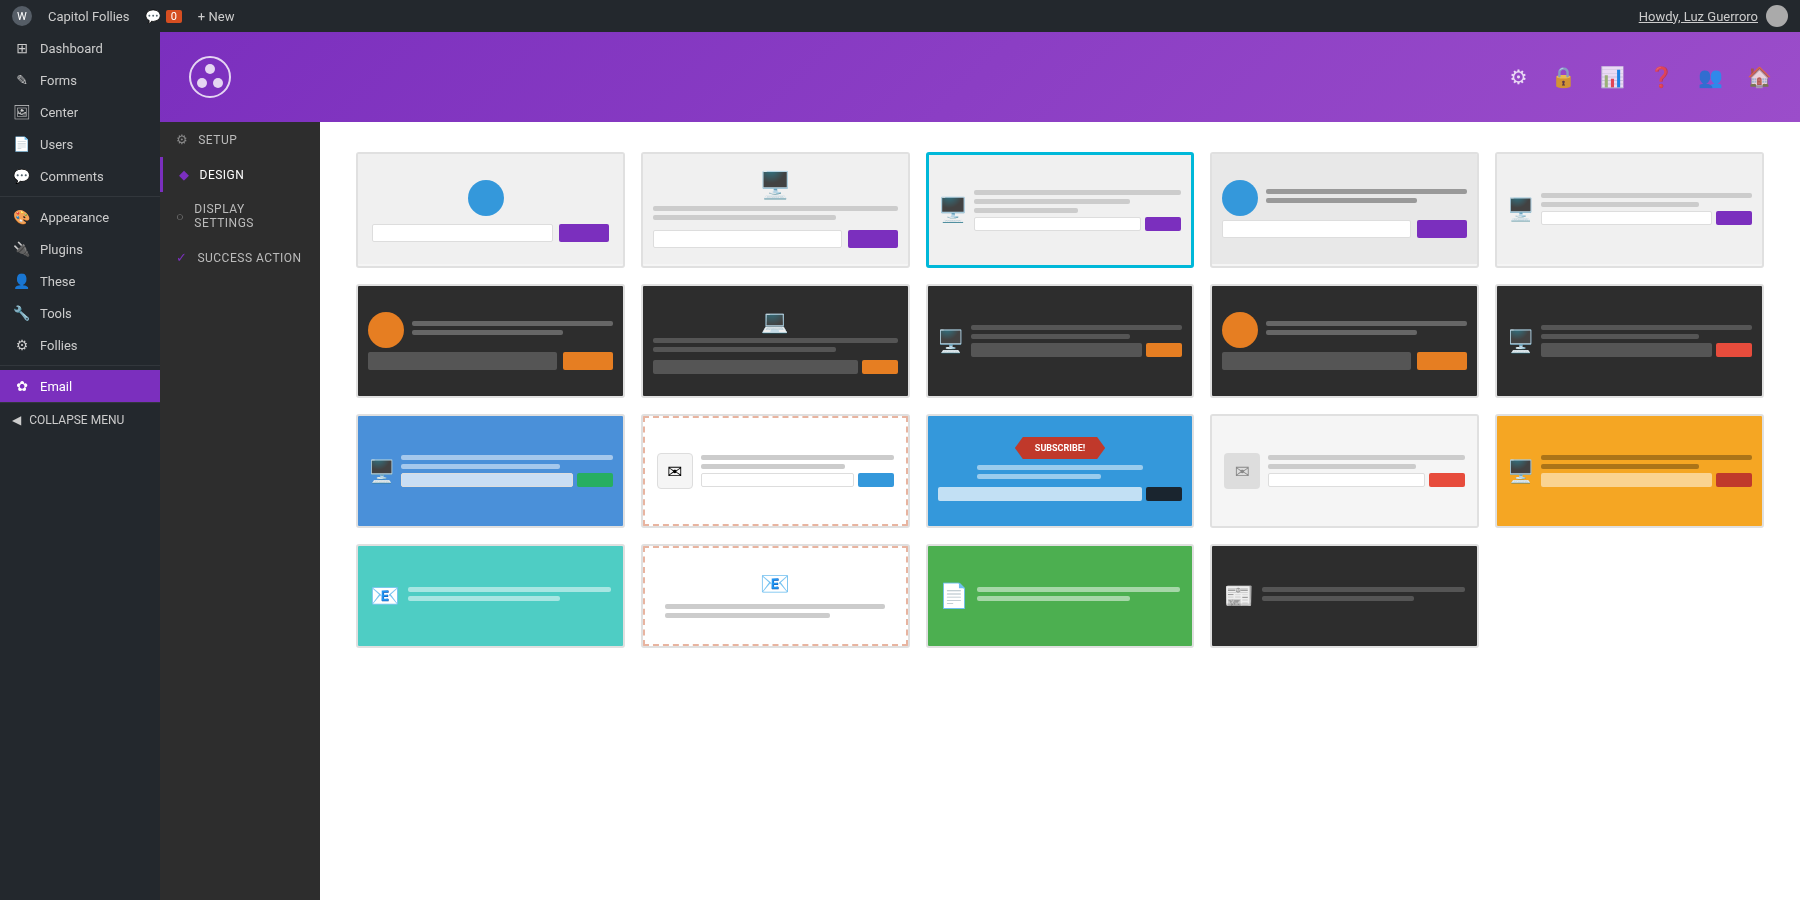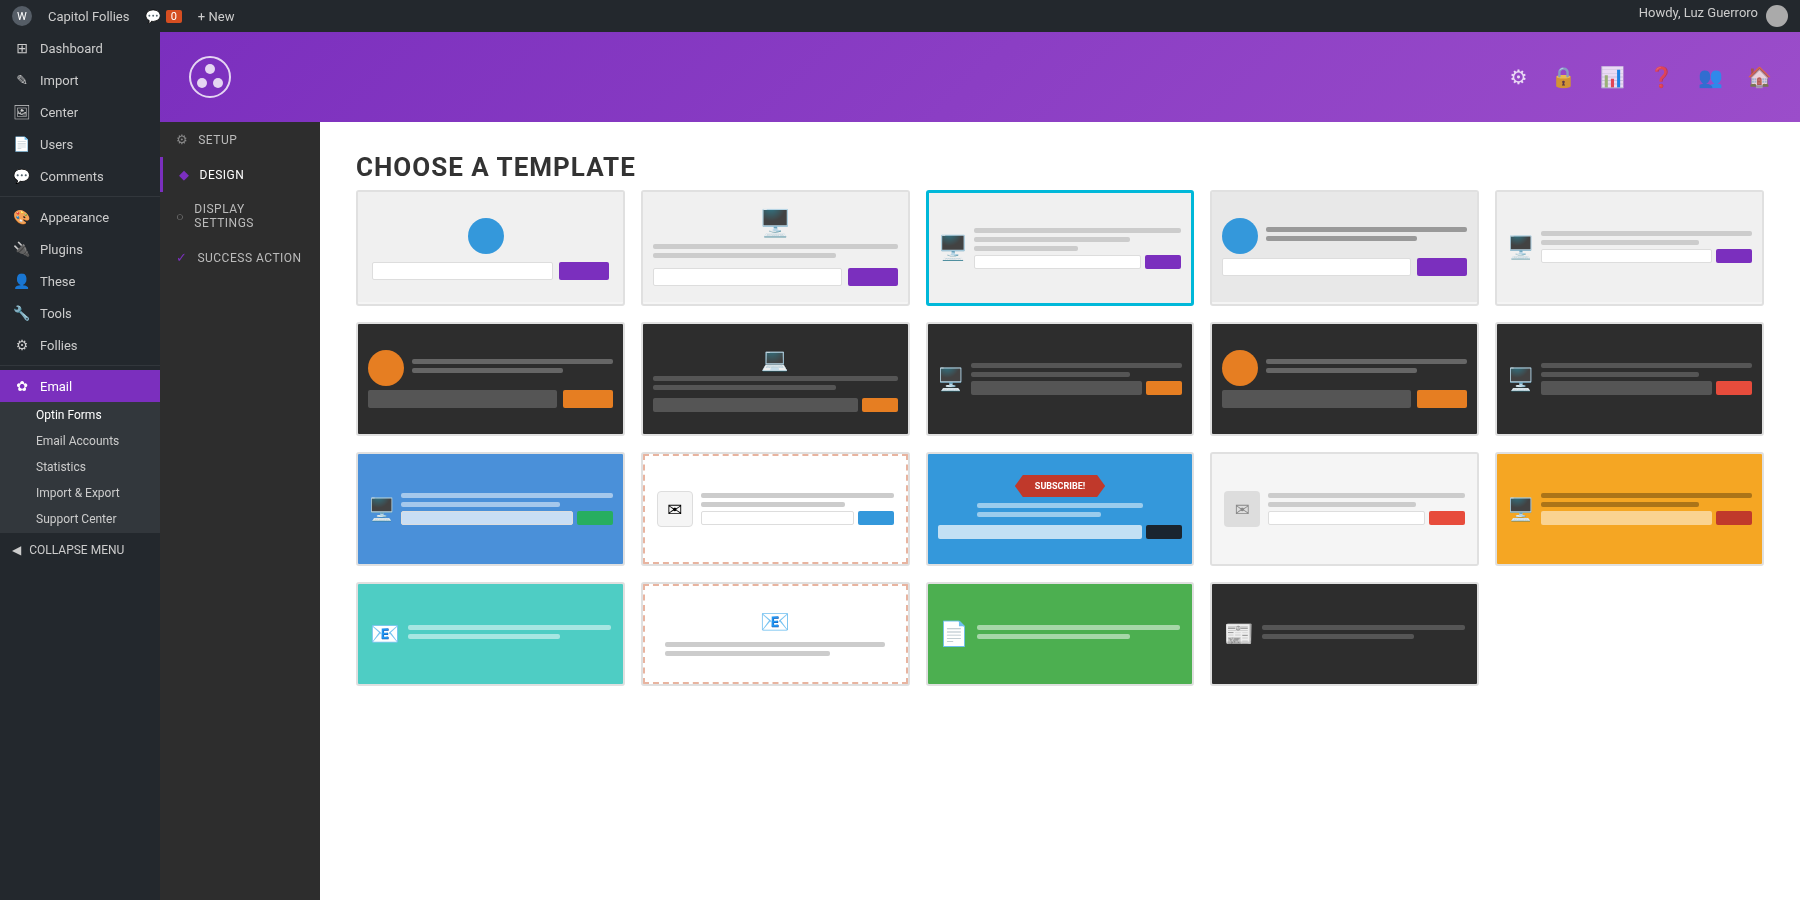--- a/index.html
+++ b/index.html
@@ -13,21 +13,21 @@
       align-items: center;
       justify-content: space-between;
       padding: 0 12px;
       color: #ccc;
       font-size: 13px;
       position: fixed;
       top: 0; left: 0; right: 0;
       z-index: 100;
     }
     #wpadminbar .left { display: flex; align-items: center; gap: 16px; }
-    #wpadminbar .right { display: flex; gap: 8px; }
+    #wpadminbar .right { display: flex; align-items: center; gap: 8px; text-decoration: underline; }
     .admin-bar-item { display: flex; align-items: center; gap: 4px; color: #ccc; font-size: 13px; cursor: pointer; }
     .wp-icon-circle { width: 20px; height: 20px; border-radius: 50%; background: #555d66; display: flex; align-items: center; justify-content: center; color: #fff; font-size: 11px; }
     .comment-bubble { background: #d54e21; color: #fff; border-radius: 2px; padding: 0 5px; font-size: 11px; }
     .howdy { color: #ccc; font-size: 13px; }
     .avatar-circle { width: 22px; height: 22px; border-radius: 50%; background: #aaa; }
 
     
     #layout { display: flex; margin-top: 32px; height: calc(900px - 32px); }
 
     
@@ -197,21 +197,21 @@
 
 <div id="layout">
 
   <div id="wp-sidebar">
     <div class="wp-menu-item">
       <span class="wp-menu-icon">⊞</span>
       <span>Dashboard</span>
     </div>
     <div class="wp-menu-item">
       <span class="wp-menu-icon">✎</span>
-      <span>Import</span>
+      <span>Forms</span>
     </div>
     <div class="wp-menu-item">
       <span class="wp-menu-icon">🖼</span>
       <span>Center</span>
     </div>
     <div class="wp-menu-item">
       <span class="wp-menu-icon">📄</span>
       <span>Users</span>
     </div>
     <div class="wp-menu-item">
@@ -236,27 +236,20 @@
       <span>Tools</span>
     </div>
     <div class="wp-menu-item">
       <span class="wp-menu-icon">⚙</span>
       <span>Follies</span>
     </div>
     <div class="wp-separator"></div>
     <div class="wp-menu-item bloom-active">
       <span class="wp-menu-icon">✿</span>
       <span>Email</span>
-    </div>
-    <div class="wp-submenu">
-      <div class="wp-submenu-item active">Optin Forms</div>
-      <div class="wp-submenu-item">Email Accounts</div>
-      <div class="wp-submenu-item">Statistics</div>
-      <div class="wp-submenu-item">Import &amp; Export</div>
-      <div class="wp-submenu-item">Support Center</div>
     </div>
     <div style="flex:1"></div>
     <div class="collapse-menu">
       <span>◀</span>
       <span>COLLAPSE MENU</span>
     </div>
   </div>
 
   <div id="right-panel">
 
@@ -294,21 +287,20 @@
           <span class="config-icon">○</span>
           <span>DISPLAY SETTINGS</span>
         </div>
         <div class="config-item">
           <span class="config-icon" style="color: #7b2fbe;">✓</span>
           <span>SUCCESS ACTION</span>
         </div>
       </div>
 
       <div id="template-area">
-        <div class="template-title">CHOOSE A TEMPLATE</div>
 
         <div class="template-grid">
 
           <div class="template-card">
             <div class="tpl tpl-light">
               <div class="tpl-layout" style="flex-direction:column; gap:4px;">
                 <div style="display:flex; align-items:center; gap:8px; padding: 4px 0;">
                   <div class="tpl-icon-circle blue" style="width:36px;height:36px;"></div>
                   <div style="flex:1;">
                     <div class="tpl-line w-full"></div>

